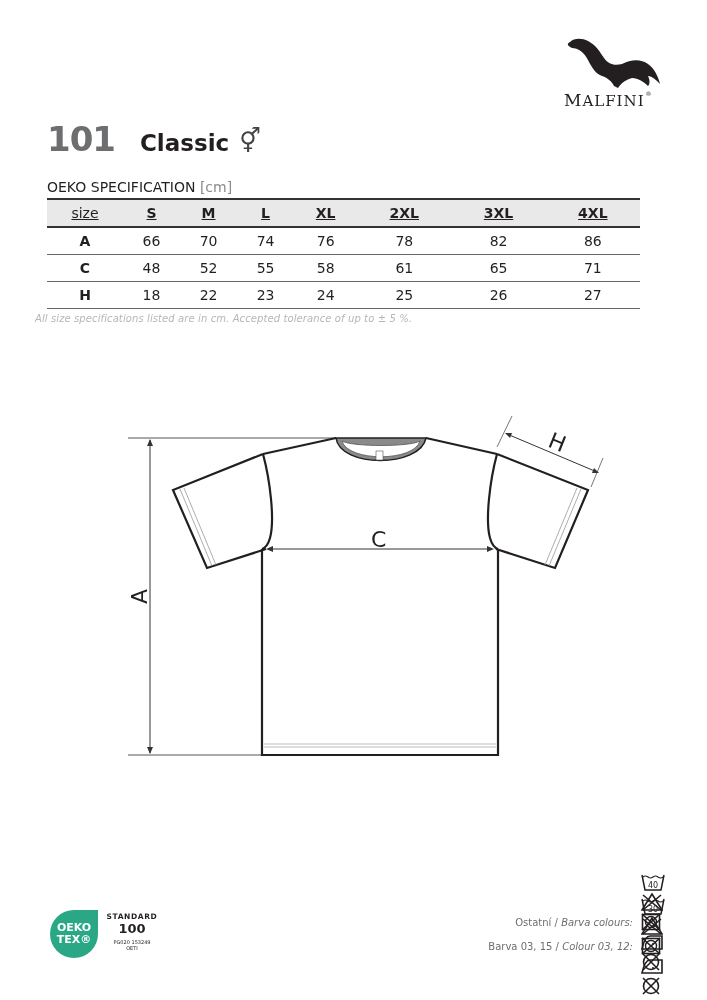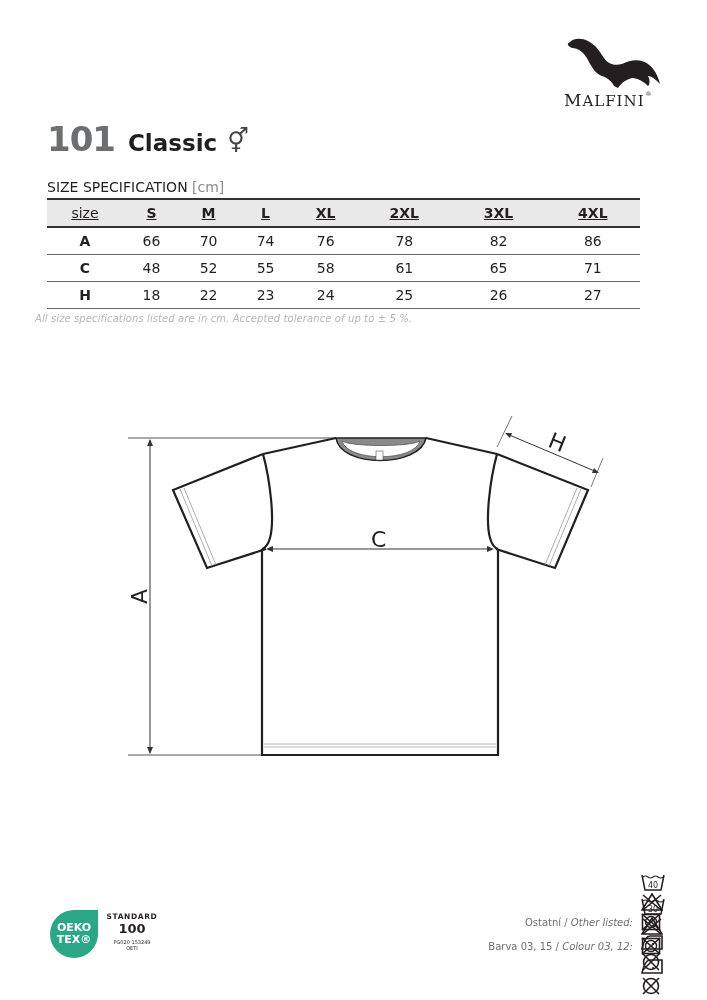--- a/index.html
+++ b/index.html
@@ -11,21 +11,21 @@
   #logo { left: 560px; top: 36px; width: 110px; height: 72px; }
   #logo svg { position: absolute; left: 6px; top: 0; }
   #logo .brand { position: absolute; left: 4px; top: 54px; font-family: "DejaVu Serif", serif;
                  font-size: 15px; letter-spacing: 1px; color: #231f20; font-weight: normal; }
   #logo .brand .big { font-size: 17px; }
   #logo .brand sup { font-size: 6px; vertical-align: top; margin-left: 1px; }
 
   
   #title { left: 47px; top: 119px; height: 40px; display: flex; align-items: baseline; white-space: nowrap; }
   #title .code { font-size: 34px; font-weight: bold; color: #6d6e70; letter-spacing: -1px; text-align: right; }
-  #title .name { font-size: 23px; font-weight: bold; color: #231f20; margin-left: 13px; }
+  #title .name { font-size: 23px; font-weight: bold; color: #231f20; margin-left: 25px; }
   #title .gender { font-size: 24px; color: #444; margin-left: 10px; position: relative; top: -2px; }
 
   #spec-heading { left: 47px; top: 179px; font-size: 14px; color: #231f20; white-space: nowrap; }
   #spec-heading .unit { color: #8a8b8d; }
 
   
   #size-table { left: 47px; top: 198px; width: 593px; border-collapse: collapse; font-size: 14px; }
   #size-table th, #size-table td { text-align: center; padding: 0; height: 26px; }
   #size-table thead tr { background: #e9e9e9; text-decoration: underline; }
   #size-table thead th { font-weight: bold; border-top: 2px solid #333; border-bottom: 2px solid #333; height: 26px; }
@@ -67,21 +67,21 @@
   <div class="brand"><span class="big">M</span><span></span>ALFINI<sup>®</sup></div>
 </div>
 
 <div id="title" class="abs">
   <span class="code">101</span>
   <span class="name">Classic</span>
   <span class="gender">⚥</span>
 </div>
 
 <div id="spec-heading" class="abs">
-  <span>SIZE SPECIFICATION</span>
+  <span>OEKO SPECIFICATION</span>
   <span class="unit">[cm]</span>
 </div>
 
 <table id="size-table" class="abs">
   <colgroup>
       <col class="c0">
       <col>
       <col>
       <col>
       <col>
@@ -189,21 +189,21 @@
   </div>
   <div class="std">
     <div class="l1">STANDARD</div>
     <div class="l2">100</div>
     <div class="l3">PG020 153249</div>
     <div class="l4">OETI</div>
   </div>
 </div>
 
 <div class="care-row" style="top:912px;">
-  <span class="label"><span>Ostatní /</span> <i>Other listed:</i></span>
+  <span class="label"><span>Ostatní /</span> <i>Barva colours:</i></span>
   <span class="icons">
     <svg width="24" height="18" viewBox="0 0 24 18">
       <path d="M1 2 L4 17 L20 17 L23 2" fill="none" stroke="#231f20" stroke-width="1.5"></path>
       <path d="M2 4 q2.5 -2 5 0 t5 0 t5 0 t5 0" fill="none" stroke="#231f20" stroke-width="1.2"></path>
       <text x="12" y="15" font-size="8" text-anchor="middle" font-family="DejaVu Sans, sans-serif" fill="#231f20">40</text>
     </svg>
     <svg width="22" height="18" viewBox="0 0 22 18">
       <path d="M11 1 L21 17 L1 17 Z" fill="none" stroke="#231f20" stroke-width="1.6"></path>
       <line x1="2" y1="2" x2="20" y2="17" stroke="#231f20" stroke-width="1.6"></line>
         <line x1="20" y1="2" x2="2" y2="17" stroke="#231f20" stroke-width="1.6"></line>

